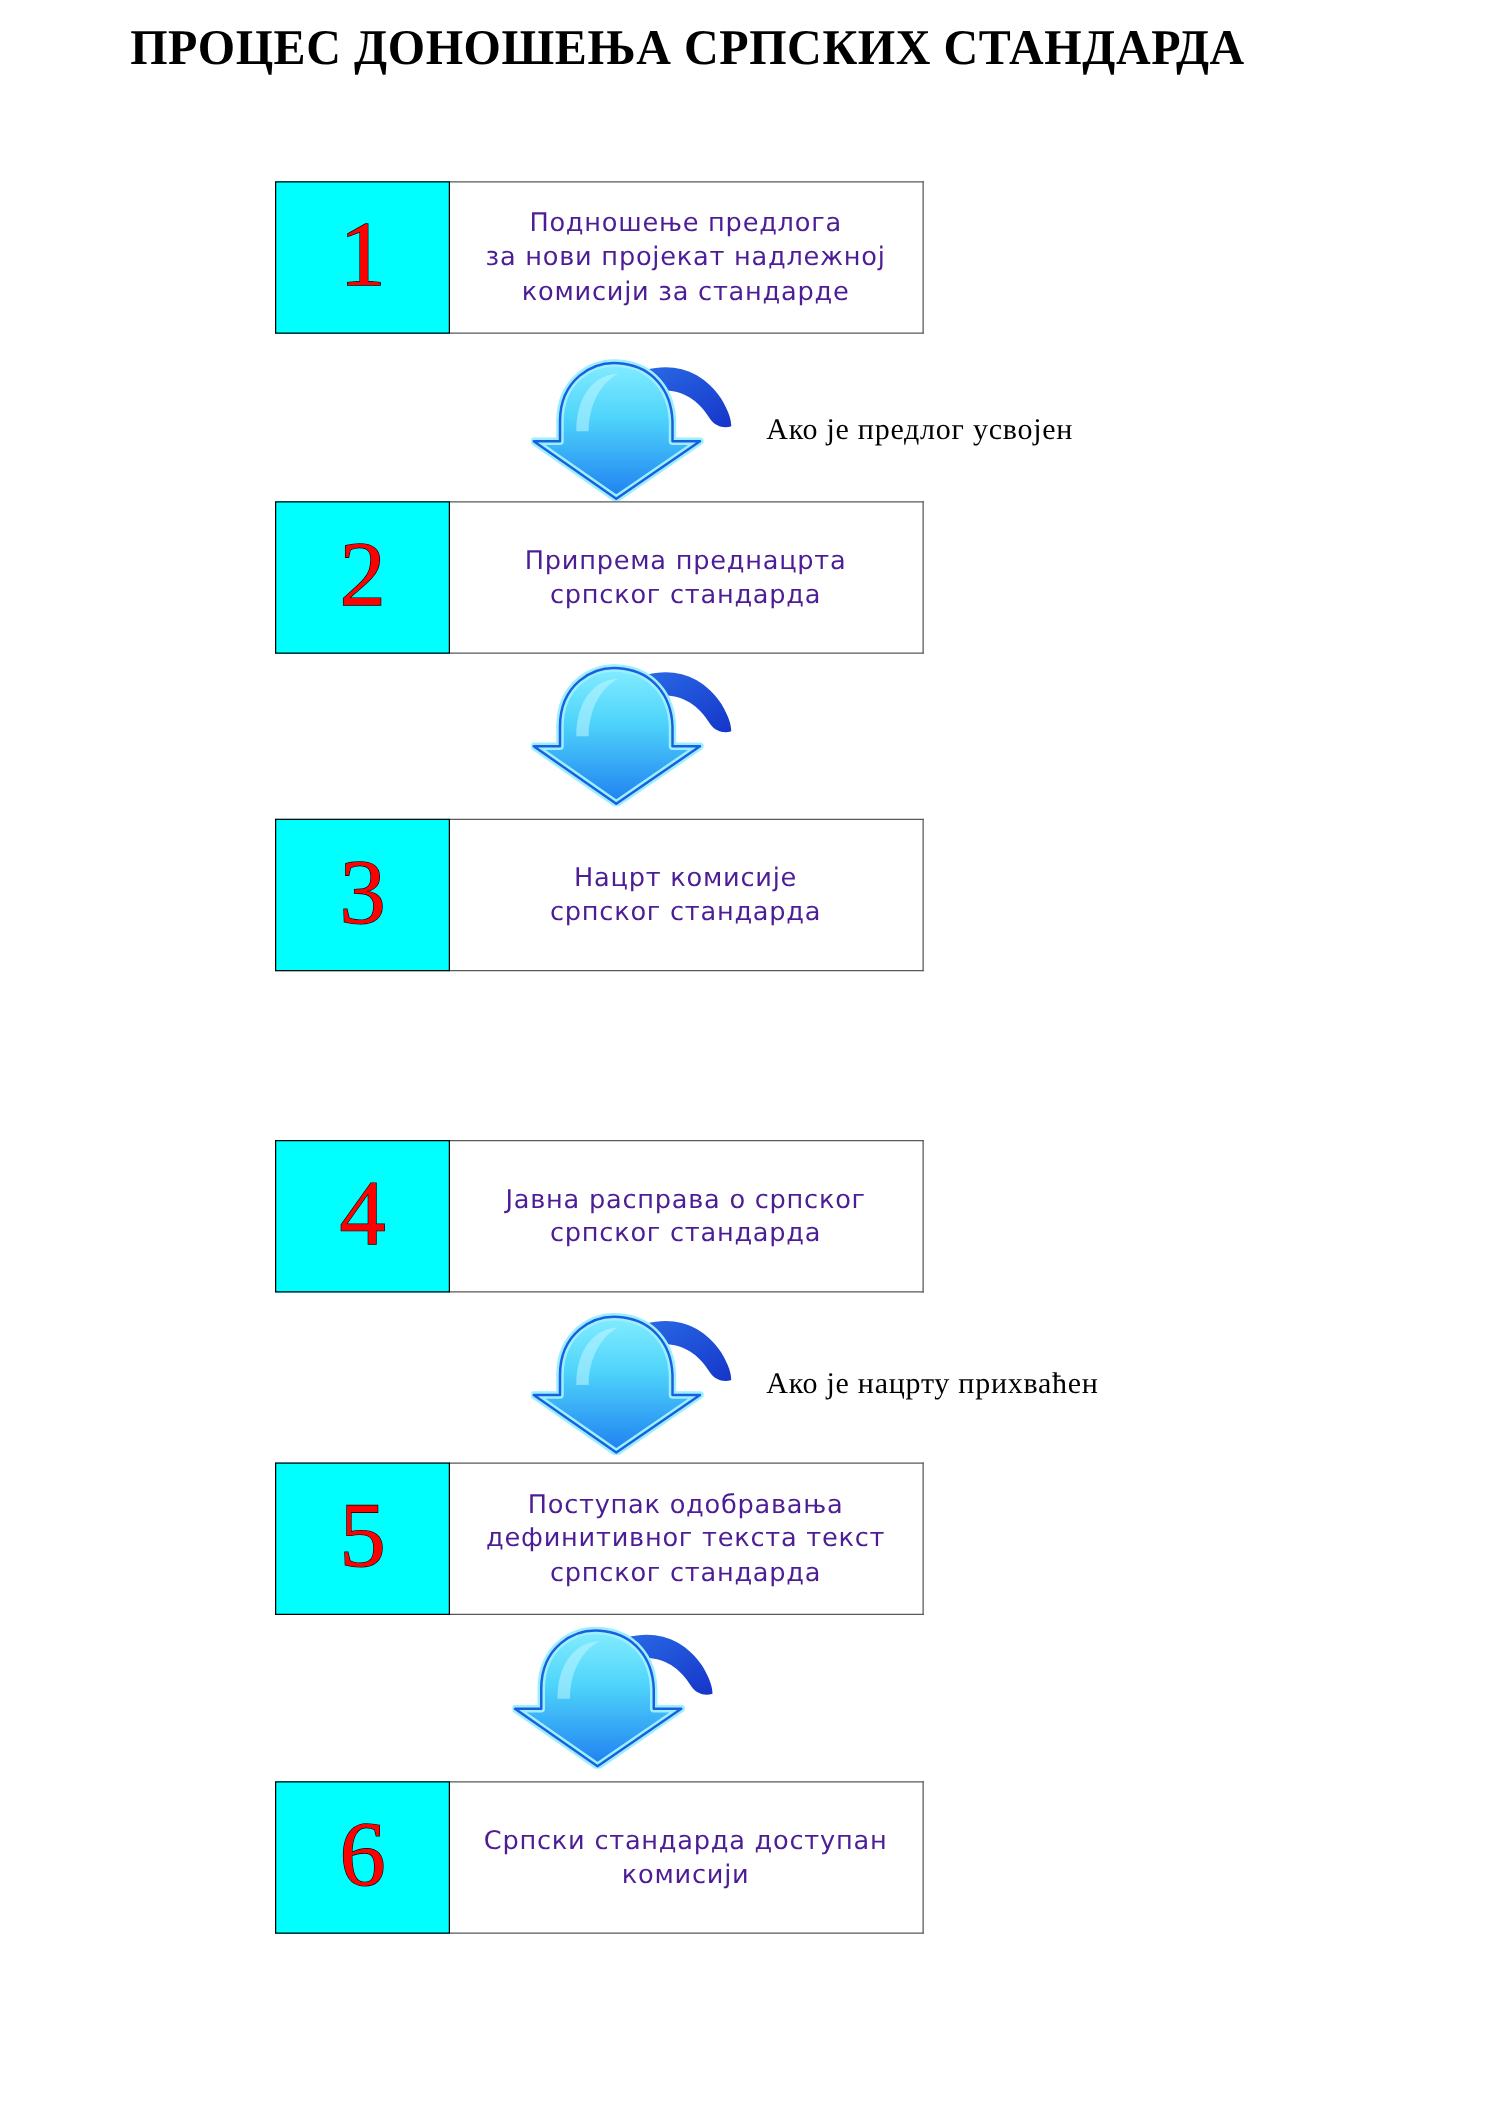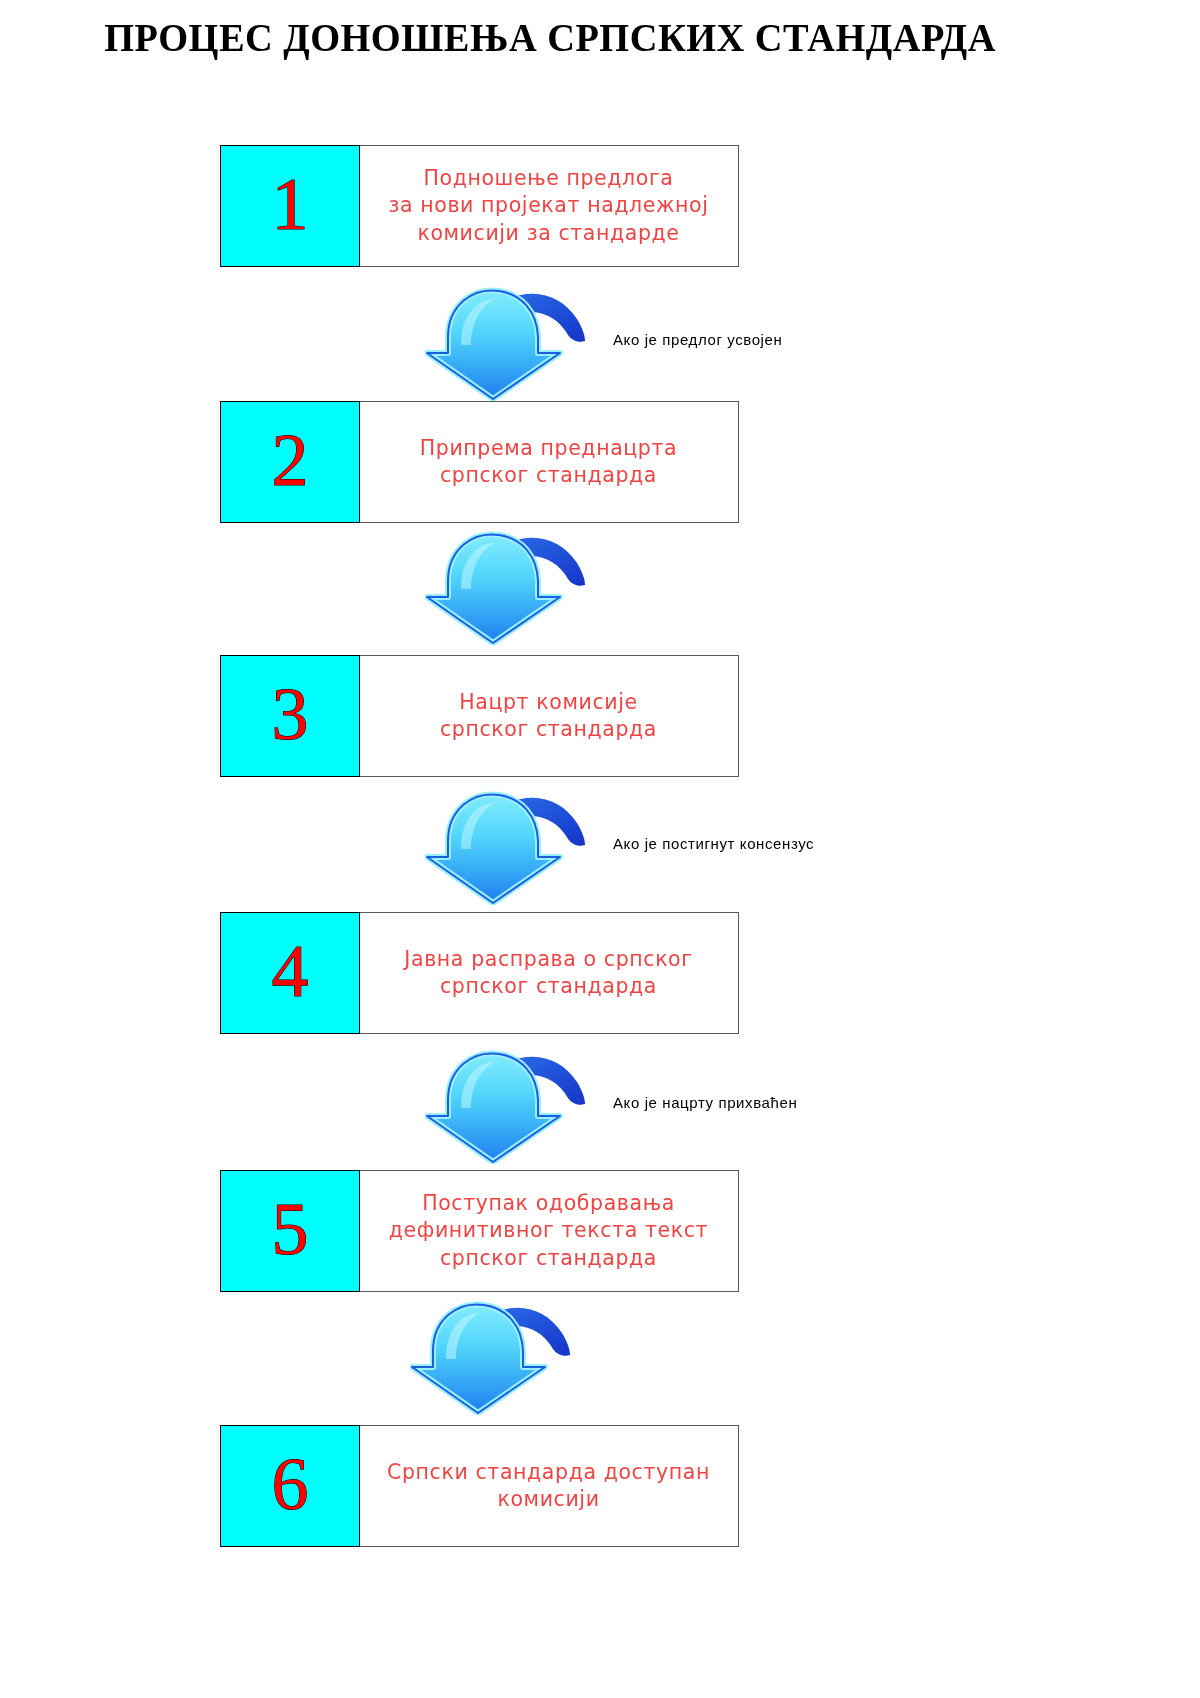--- a/index.html
+++ b/index.html
@@ -84,21 +84,21 @@
     text-align: center;
     padding: 4px 10px;
     position: relative;
     left: -1px;
   }
   .step-text p {
     margin: 16px;
     font-family: "DejaVu Sans", sans-serif;
     font-size: 20.5px;
     line-height: 1.32;
-    color: #ef4444;
+    color: #4c1d95;
     letter-spacing: 0.6px;
     font-weight: 400;
   }
 
   
   .arrow-group {
     position: absolute;
     left: 425px;
     width: 760px;
     height: 120px;
@@ -108,22 +108,22 @@
     position: absolute;
     left: 0;
     top: 0;
     width: 175px;
     height: 120px;
   }
   .arrow-label {
     position: absolute;
     left: 188px;
     top: 50px;
-    font-family: Liberation Sans, sans-serif;
-    font-size: 15px;
+    font-family: Liberation Serif, serif;
+    font-size: 24px;
     letter-spacing: 0.6px;
     color: #000000;
     white-space: nowrap;
   }
 </style>
 </head>
 <body>
 
 <div class="title">ПРОЦЕС ДОНОШЕЊА СРПСКИХ СТАНДАРДА</div>
 
@@ -189,29 +189,20 @@
       <span>3</span>
     </div>
     <div class="step-text">
       <p>
         <span>Нацрт комисије</span><br>
         <span>српског стандарда</span>
       </p>
     </div>
   </div>
 
-  <div class="arrow-group" style="top:785px;">
-    <svg class="arrow-svg" viewBox="0 0 175 120">
-      <path d="M75 22 C105 5 135 12 152 38 C158 48 160 55 160 60 C154 62 147 60 143 54 C130 32 108 26 88 36 Z" fill="url(#g1b)"></path>
-      <path d="M23 72 L23 56 C23 24 48 6 74 10 C96 13 112 30 113 56 L113 72 L135 72 L68 118 L2 72 Z" fill="url(#g1a)" stroke="#9BF0FF" stroke-width="6" stroke-linejoin="round"></path>
-      <path d="M23 72 L23 56 C23 24 48 6 74 10 C96 13 112 30 113 56 L113 72 L135 72 L68 118 L2 72 Z" fill="none" stroke="#1B5FE0" stroke-width="2" stroke-linejoin="round"></path>
-      <path d="M36 64 C36 34 52 18 70 18 C60 22 46 38 46 64 Z" fill="#BFF6FF" opacity="0.55"></path>
-    </svg>
-    <div class="arrow-label">Ако је постигнут консензус</div>
-  </div>
 
   <div class="step" style="top:912px; height:122px;">
     <div class="step-num">
       <span>4</span>
     </div>
     <div class="step-text">
       <p>
         <span>Јавна расправа о српског</span><br>
         <span>српског стандарда</span>
       </p>

